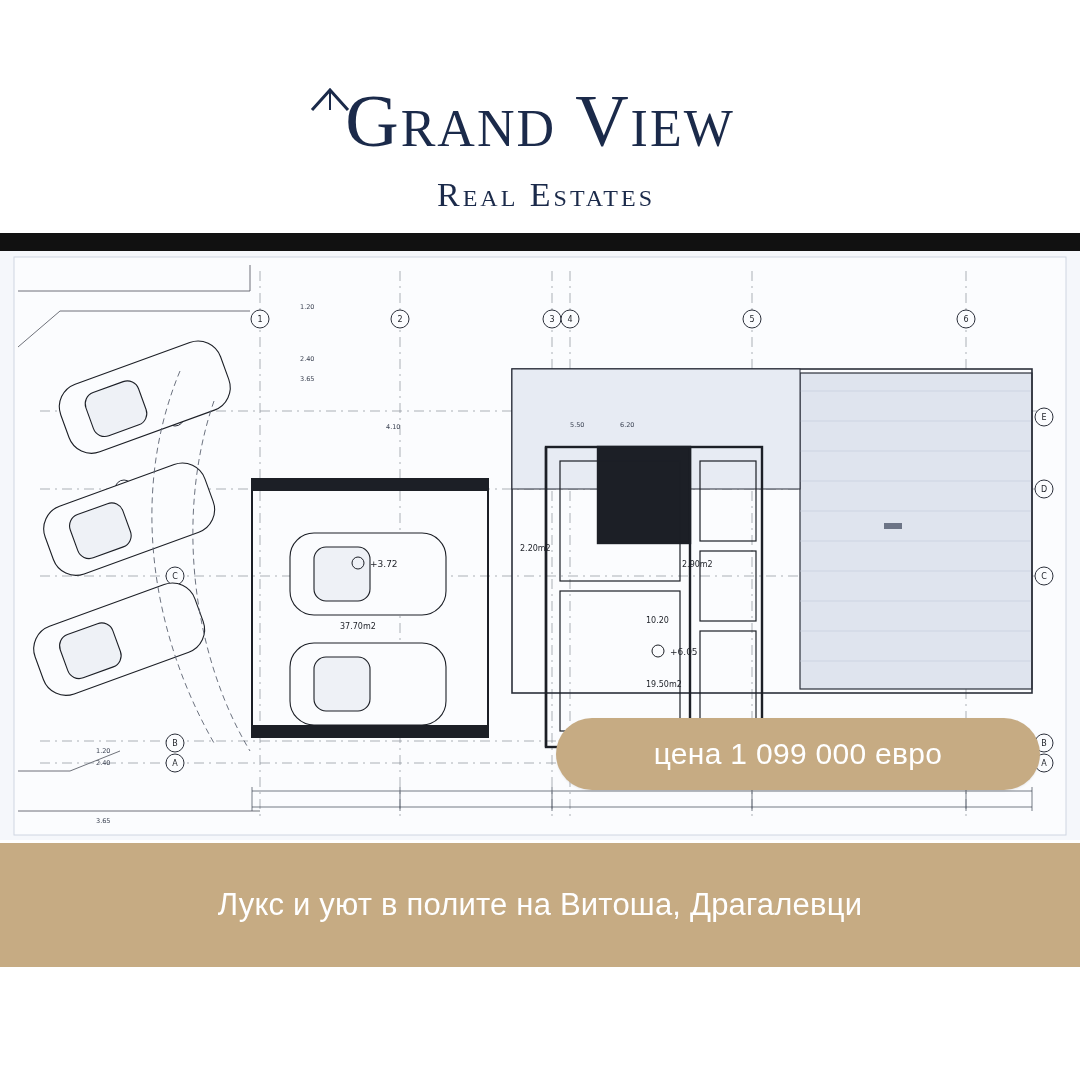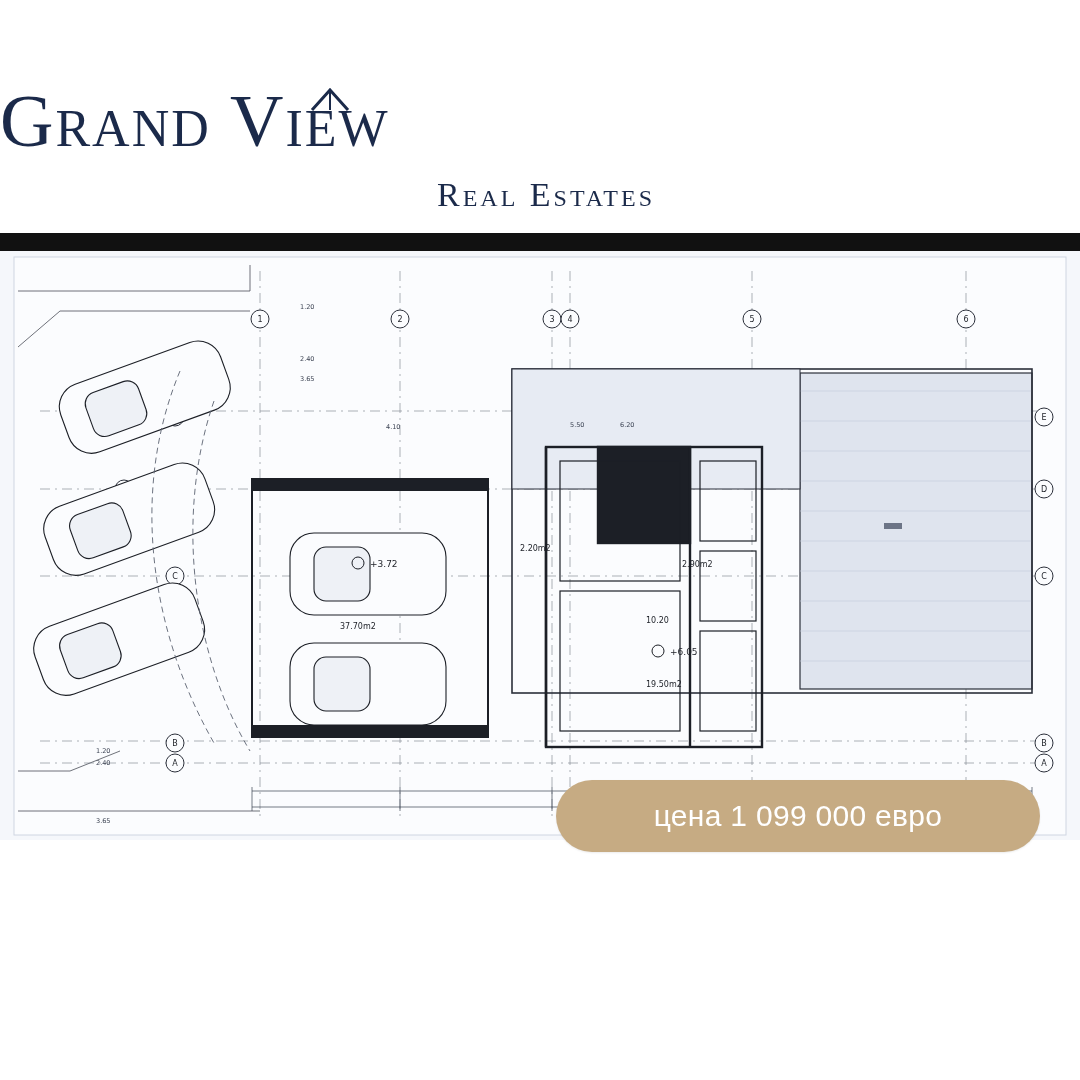--- a/index.html
+++ b/index.html
@@ -25,21 +25,21 @@
   .brand-block {
     position: absolute;
     left: 0;
     top: 72px;
     width: 1080px;
     height: 160px;
     background: #ffffff;
   }
 
   .brand-title {
-    text-align: left;
+    text-align: center;
     font-family: "Liberation Serif", serif;
     color: #1b2a4a;
     font-size: 74px;
     line-height: 82px;
     letter-spacing: 2px;
     font-variant: small-caps;
     font-weight: 400;
     margin-top: 8px;
     position: relative;
   }
@@ -111,21 +111,21 @@
   .plan-area svg {
     position: absolute;
     left: 0;
     top: 0;
   }
 
   
   .price-pill {
     position: absolute;
     left: 556px;
-    top: 780px;
+    top: 718px;
     width: 484px;
     height: 72px;
     border-radius: 36px;
     background: #c6ab83;
     display: flex;
     align-items: center;
     justify-content: center;
     box-shadow: 0 1px 2px rgba(0,0,0,.08);
   }
   .price-pill .price-text {
@@ -375,15 +375,18 @@
         <text x="96" y="514">2.40</text>
         <text x="96" y="572">3.65</text>
       </g>
     </svg>
   </div>
 
   <div class="price-pill">
     <span class="price-text">цена 1 099 000 евро</span>
   </div>
 
+  <div class="caption-band">
+    <span class="caption-text">Лукс и уют в полите на Витоша, Драгалевци</span>
+  </div>
 
   <div class="bottom-white"></div>
 </div>
 
 </body></html>

